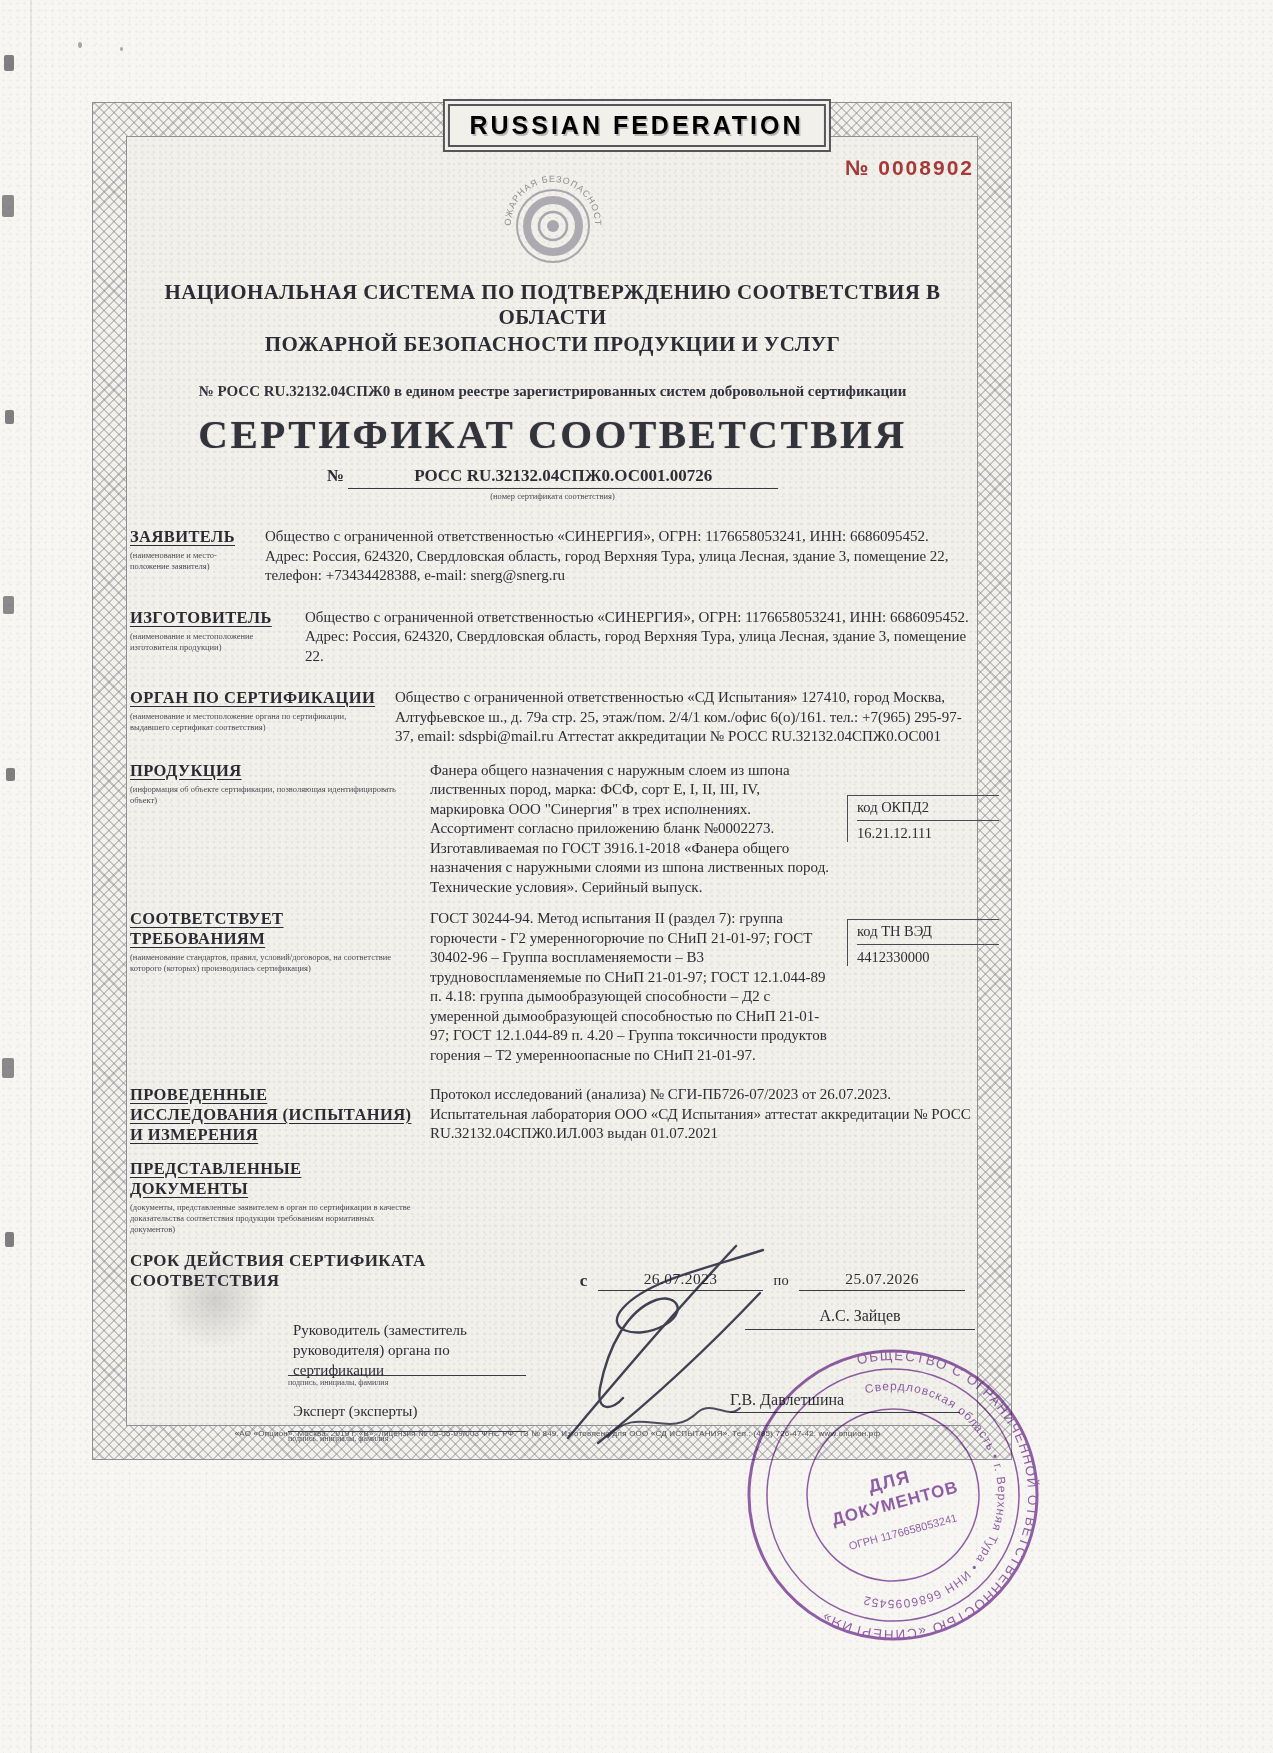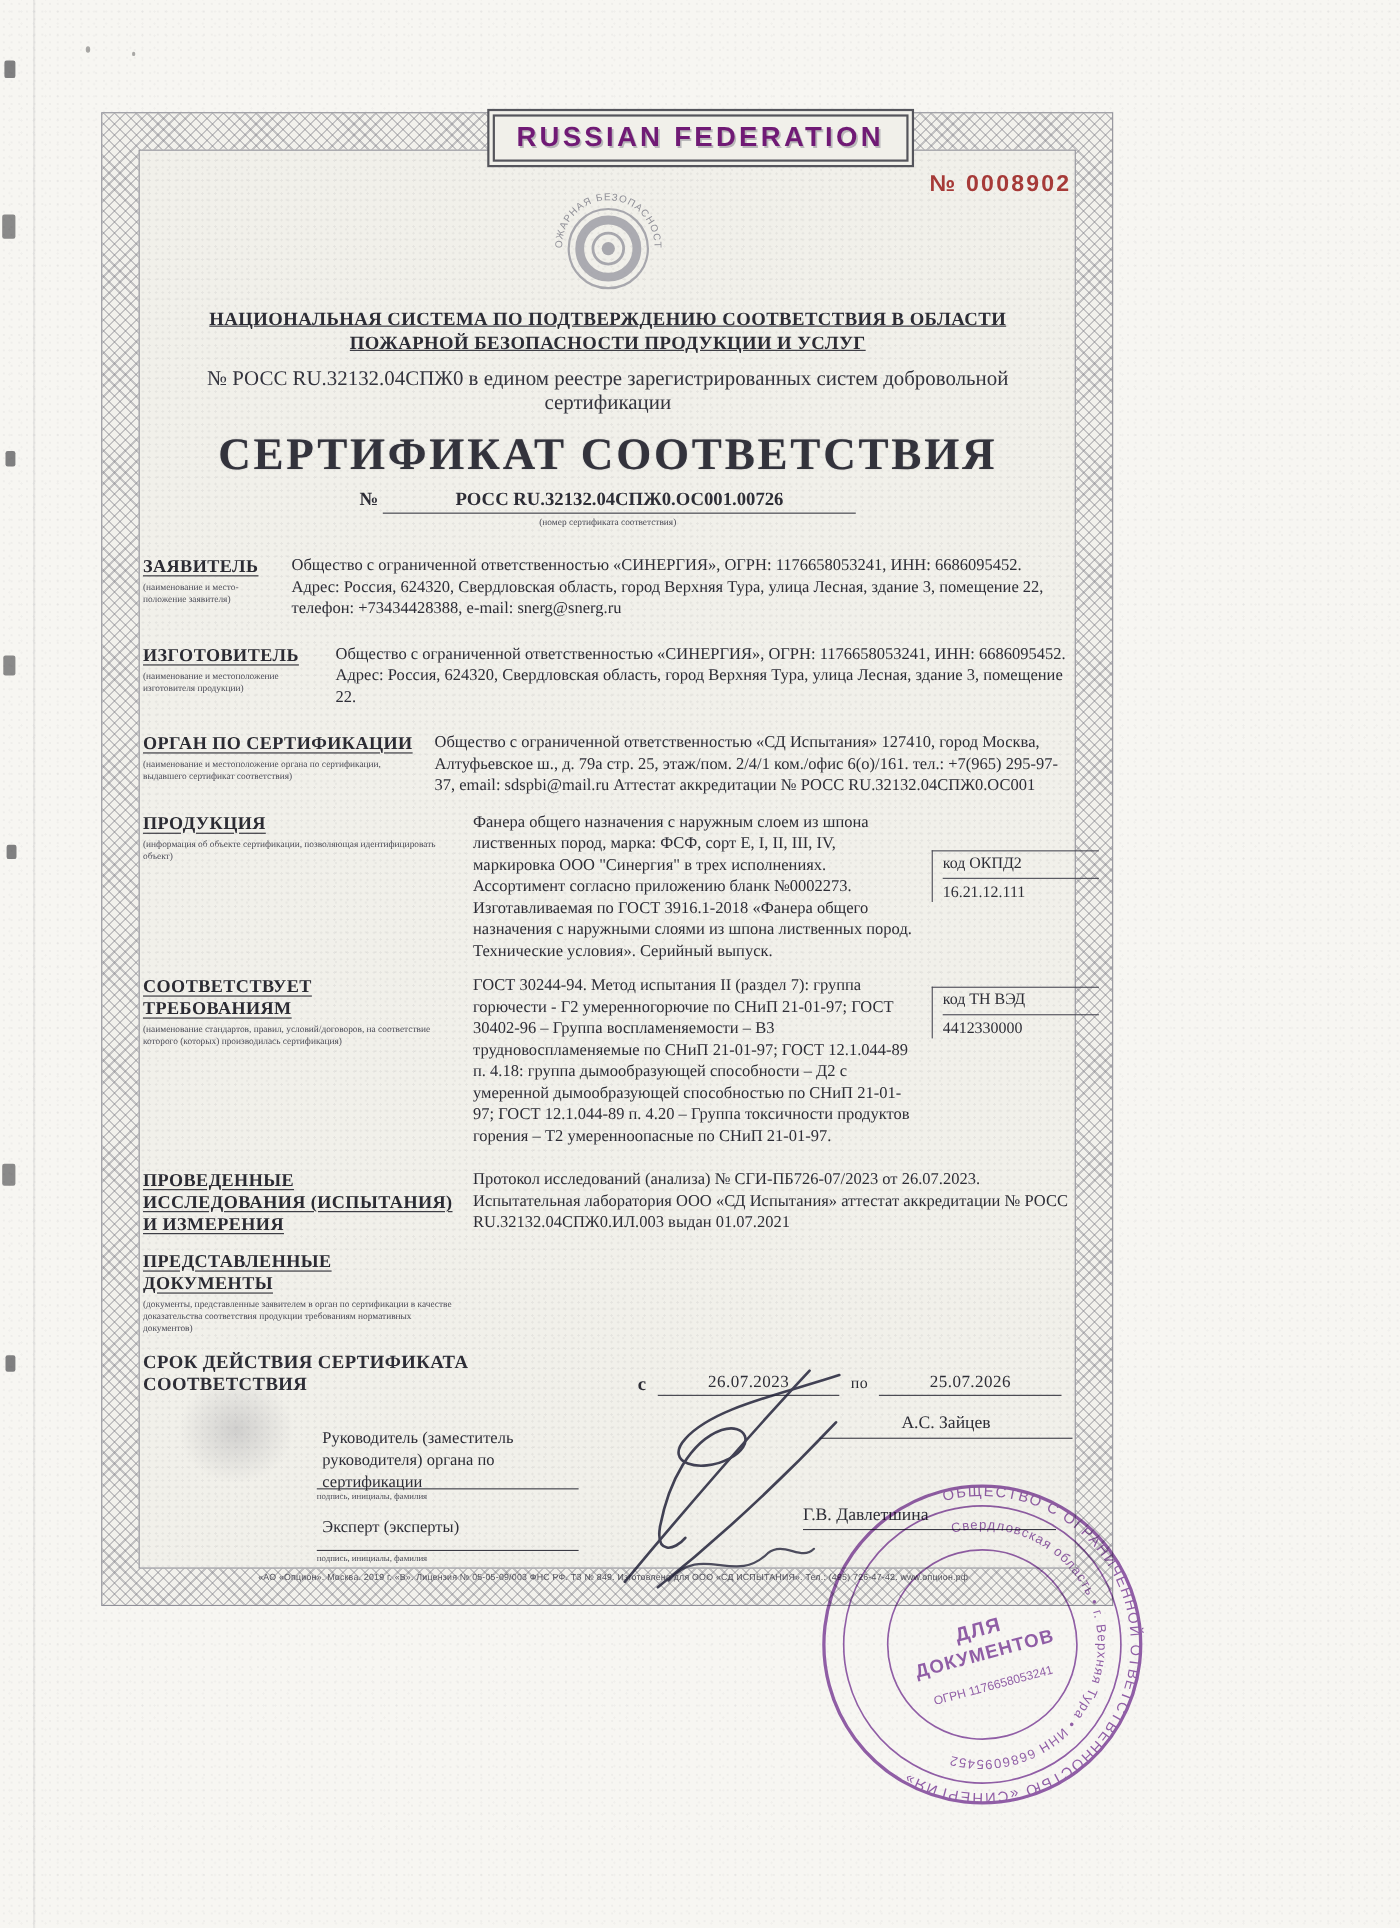--- a/index.html
+++ b/index.html
@@ -40,35 +40,35 @@
   }
   .banner {
     position: absolute; left: 50%; transform: translateX(-50%);
     top: 104px; z-index: 5;
     padding: 5px 20px;
     background: #f1f0ea;
     border: 2px solid #55555c;
     box-shadow: 0 0 0 3px #f1f0ea, 0 0 0 5px #55555c;
     font-family: "Liberation Sans", sans-serif;
     font-weight: bold; font-size: 25px; letter-spacing: 3px;
-    color: #701a75; text-shadow: 1.5px 1.5px 0 rgba(80,80,95,.35);
+    color: #000000; text-shadow: 1.5px 1.5px 0 rgba(80,80,95,.35);
     white-space: nowrap;
   }
   .serial {
     position: absolute; left: 845px; top: 156px; z-index: 5;
     font-family: "Liberation Sans", sans-serif;
     font-weight: bold; font-size: 21px; letter-spacing: 2px;
     color: #a63a38;
   }
   .content { position: absolute; left: 130px; top: 146px; width: 845px; z-index: 3; }
   .emblem { display: block; margin: 22px auto 0; }
   .center-line { text-align: center; }
-  .sys1, .sys2 { font-weight: bold; font-size: 17px; letter-spacing: .4px; margin-top: 8px; color: #2c2c35; text-decoration: underline; }
+  .sys1, .sys2 { font-weight: bold; font-size: 21px; letter-spacing: .4px; margin-top: 8px; color: #2c2c35; }
   .sys2 { margin-top: 2px; }
-  .registry { font-size: 19px; font-weight: normal; margin-top: 12px; color: #33333d; }
+  .registry { font-size: 15px; font-weight: bold; margin-top: 26px; color: #33333d; }
   .doc-title {
     margin-top: 10px; text-align: center;
     font-size: 41px; font-weight: bold; letter-spacing: 2.5px;
     color: #33333c; text-shadow: 0 0 1px rgba(45,45,58,.45);
     white-space: nowrap;
   }
   .cert-num-row { margin-top: 8px; text-align: center; font-size: 17px; font-weight: bold; }
   .cert-num-row .num {
     display: inline-block; min-width: 430px; text-align: center;
     border-bottom: 1.5px solid #3a3a44; padding: 0 10px 2px;

